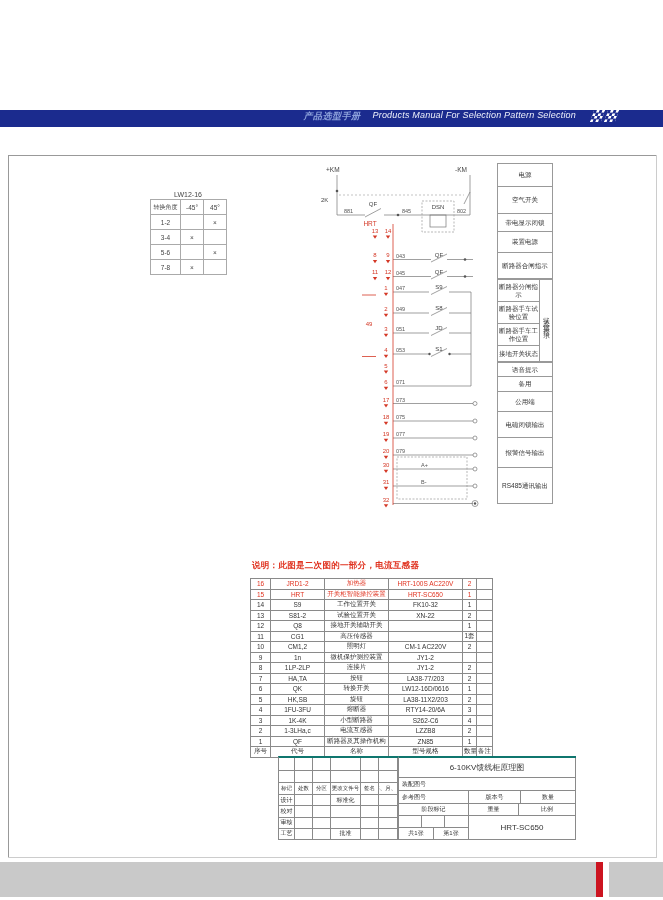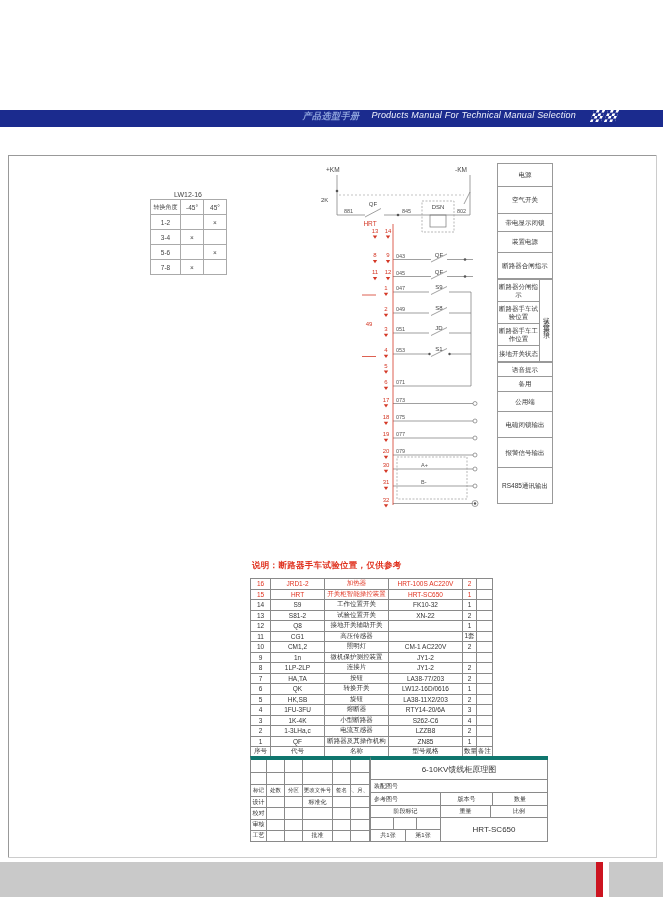--- a/index.html
+++ b/index.html
@@ -62,36 +62,36 @@
     writing-mode:vertical-rl;text-orientation:upright;display:flex;align-items:center;justify-content:center;
     letter-spacing:3px;font-size:6.5px;}
   .side-bottom > div:nth-child(1){height:14px}
   .side-bottom > div:nth-child(2){height:15px}
   .side-bottom > div:nth-child(3){height:20px}
   .side-bottom > div:nth-child(4){height:26px}
   .side-bottom > div:nth-child(5){height:30px}
   .side-bottom > div:nth-child(6){height:36px}
   
   .tb{position:absolute;box-sizing:border-box;font-size:6px;color:#333;}
-  .tbx{border-top:4px solid #0f766e;border-left:1px solid #8a8a8a;}
+  .tbx{border-top:2px solid #0f766e;border-left:1px solid #8a8a8a;margin-left:28px;}
   .tbrow{display:flex;}
   .tbc{border-right:1px solid #8a8a8a;border-bottom:1px solid #8a8a8a;box-sizing:border-box;
     display:flex;align-items:center;justify-content:center;overflow:hidden;white-space:nowrap;}
   .tbc.lft{justify-content:flex-start;padding-left:3px;}
   
   svg text{font-family:"Liberation Sans","DejaVu Sans",sans-serif;}
 </style>
 </head>
 <body>
 
 <div class="company">
 </div>
 <div class="banner">
   <span class="cn">产品选型手册</span>
-  <span class="en">Products Manual For Technical Manual Selection</span>
+  <span class="en">Products Manual For Selection Pattern Selection</span>
   <span class="flags">
       <span class="flag"></span>
       <span class="flag"></span>
     </span>
 </div>
 
 <div class="frame-l"></div>
 <div class="frame-t"></div>
 <div class="frame-r"></div>
 <div class="frame-b"></div>
@@ -300,21 +300,21 @@
 
   <div class="scell">语音提示</div>
       <div class="scell">备用</div>
       <div class="scell">公用端</div>
       <div class="scell">电磁闭锁输出</div>
       <div class="scell">报警信号输出</div>
       <div class="scell">RS485通讯输出</div>
     </div>
 </div>
 
-<div class="note">说明：断路器手车试验位置，仅供参考</div>
+<div class="note">说明：此图是二次图的一部分，电流互感器</div>
 
 <div class="parts">
   <table>
     <colgroup>
       <col style="width:20px">
         <col style="width:54px">
         <col style="width:64px">
       <col style="width:74px">
         <col style="width:14px">
         <col style="width:16px">

